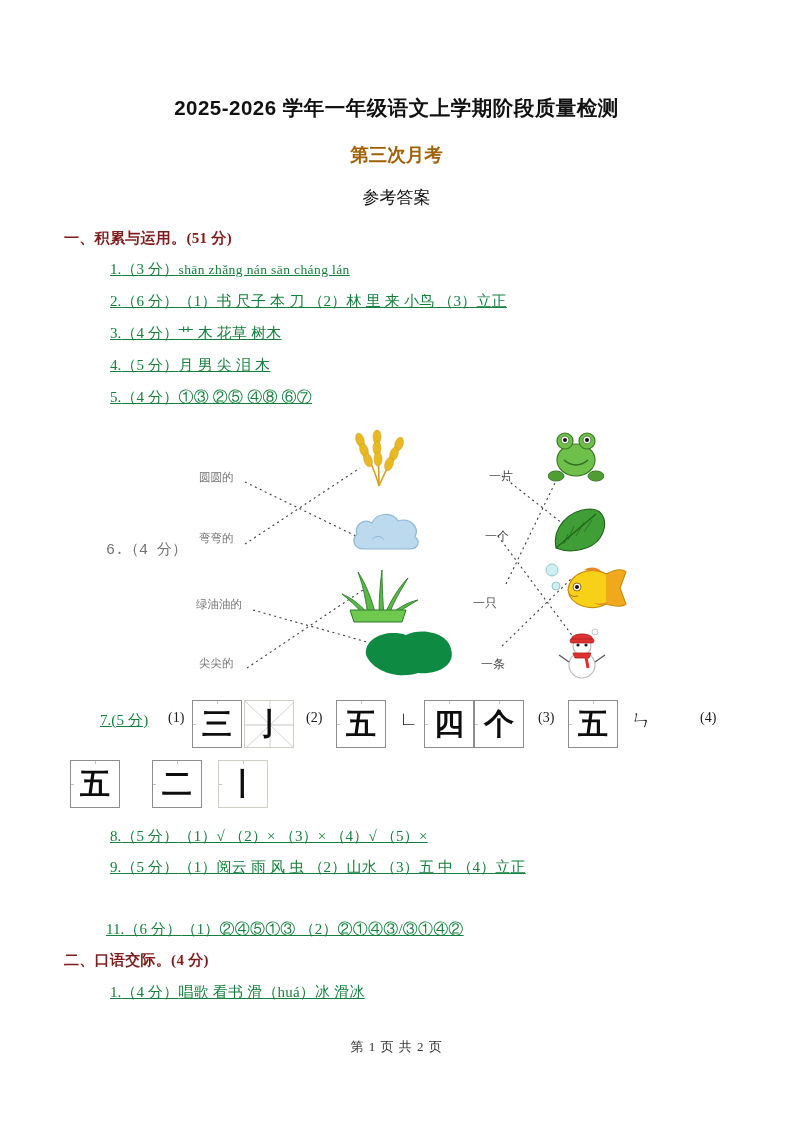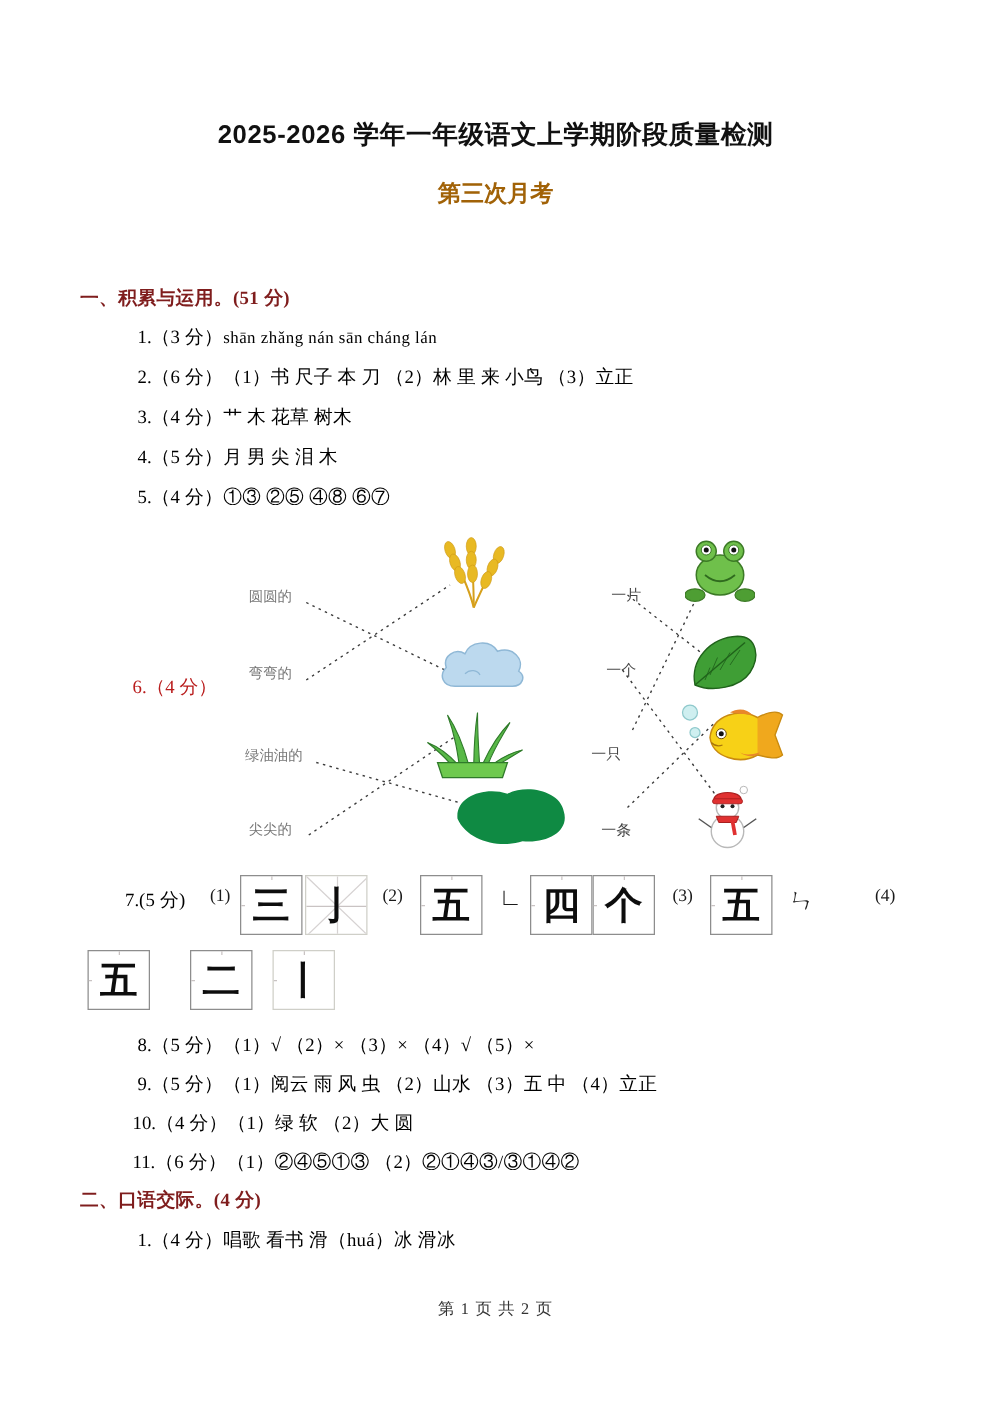--- a/index.html
+++ b/index.html
@@ -56,23 +56,24 @@
     font-weight: bold;
     color: #7f1d1d;
     letter-spacing: 0.3px;
   }
 
   
   .ans-line {
     position: absolute;
     font-family: "Liberation Serif", "DejaVu Serif", serif;
     font-size: 15px;
-    color: #000000;
+    color: #15803d;
     white-space: nowrap;
     letter-spacing: 0.2px;
+    text-decoration: underline;
   }
   .ans-line .num { letter-spacing: 0px; }
   .pinyin {
     font-family: "Liberation Serif", "DejaVu Serif", serif;
     font-size: 13.5px;
     letter-spacing: 0.4px;
   }
 
   
   .match-label {
@@ -85,23 +86,23 @@
     opacity: 0.85;
   }
   .match-label.right {
     font-size: 12px;
     color: #3c3c3c;
     filter: blur(0.2px);
     opacity: 0.95;
   }
   .q6-label {
     position: absolute;
-    font-family: Liberation Serif, serif;
+    font-family: Liberation Mono, monospace;
     font-size: 15px;
-    color: #b91c1c;
+    color: #737373;
   }
   .art { position: absolute; }
 
   
   .tzg {
     position: absolute;
     border: 1px solid #8d8d8d;
     box-sizing: border-box;
     background: #fff;
   }
@@ -159,20 +160,21 @@
   }
 </style>
 </head>
 <body>
 
 <div class="page">
 
   <div class="title-block">
     <div class="title-main">2025-2026 学年一年级语文上学期阶段质量检测</div>
     <div class="title-sub">第三次月考</div>
+    <div class="title-third">参考答案</div>
   </div>
 
   <div class="sec-head" style="left:64px; top:229px;">一、积累与运用。(51 分)</div>
 
   <div class="ans-line" style="left:110px; top:260px;">
     <span class="num">1.</span><span>（3 分）</span><span class="pinyin">shān  zhǎng  nán  sān  cháng  lán</span>
   </div>
 
   <div class="ans-line" style="left:110px; top:292px;">
     <span class="num">2.</span><span>（6 分）</span><span>（1）书  尺子  本  刀  （2）林  里  来  小鸟  （3）立正</span>
@@ -397,23 +399,20 @@
   </div>
 
   <div class="ans-line" style="left:110px; top:827px;">
     <span class="num">8.</span><span>（5 分）</span><span>（1）√  （2）×  （3）×  （4）√  （5）×</span>
   </div>
 
   <div class="ans-line" style="left:110px; top:858px;">
     <span class="num">9.</span><span>（5 分）</span><span>（1）阅云  雨  风  虫  （2）山水  （3）五  中  （4）立正</span>
   </div>
 
-  <div class="ans-line" style="left:106px; top:889px;">
-    <span class="num">10.</span><span>（4 分）</span><span>（1）绿  软  （2）大  圆</span>
-  </div>
 
   <div class="ans-line" style="left:106px; top:920px;">
     <span class="num">11.</span><span>（6 分）</span><span>（1）②④⑤①③   （2）②①④③/③①④②</span>
   </div>
 
   <div class="sec-head" style="left:64px; top:951px;">二、口语交际。(4 分)</div>
 
   <div class="ans-line" style="left:110px; top:983px;">
     <span class="num">1.</span><span>（4 分）</span><span>唱歌  看书  滑（huá）冰  滑冰</span>
   </div>

